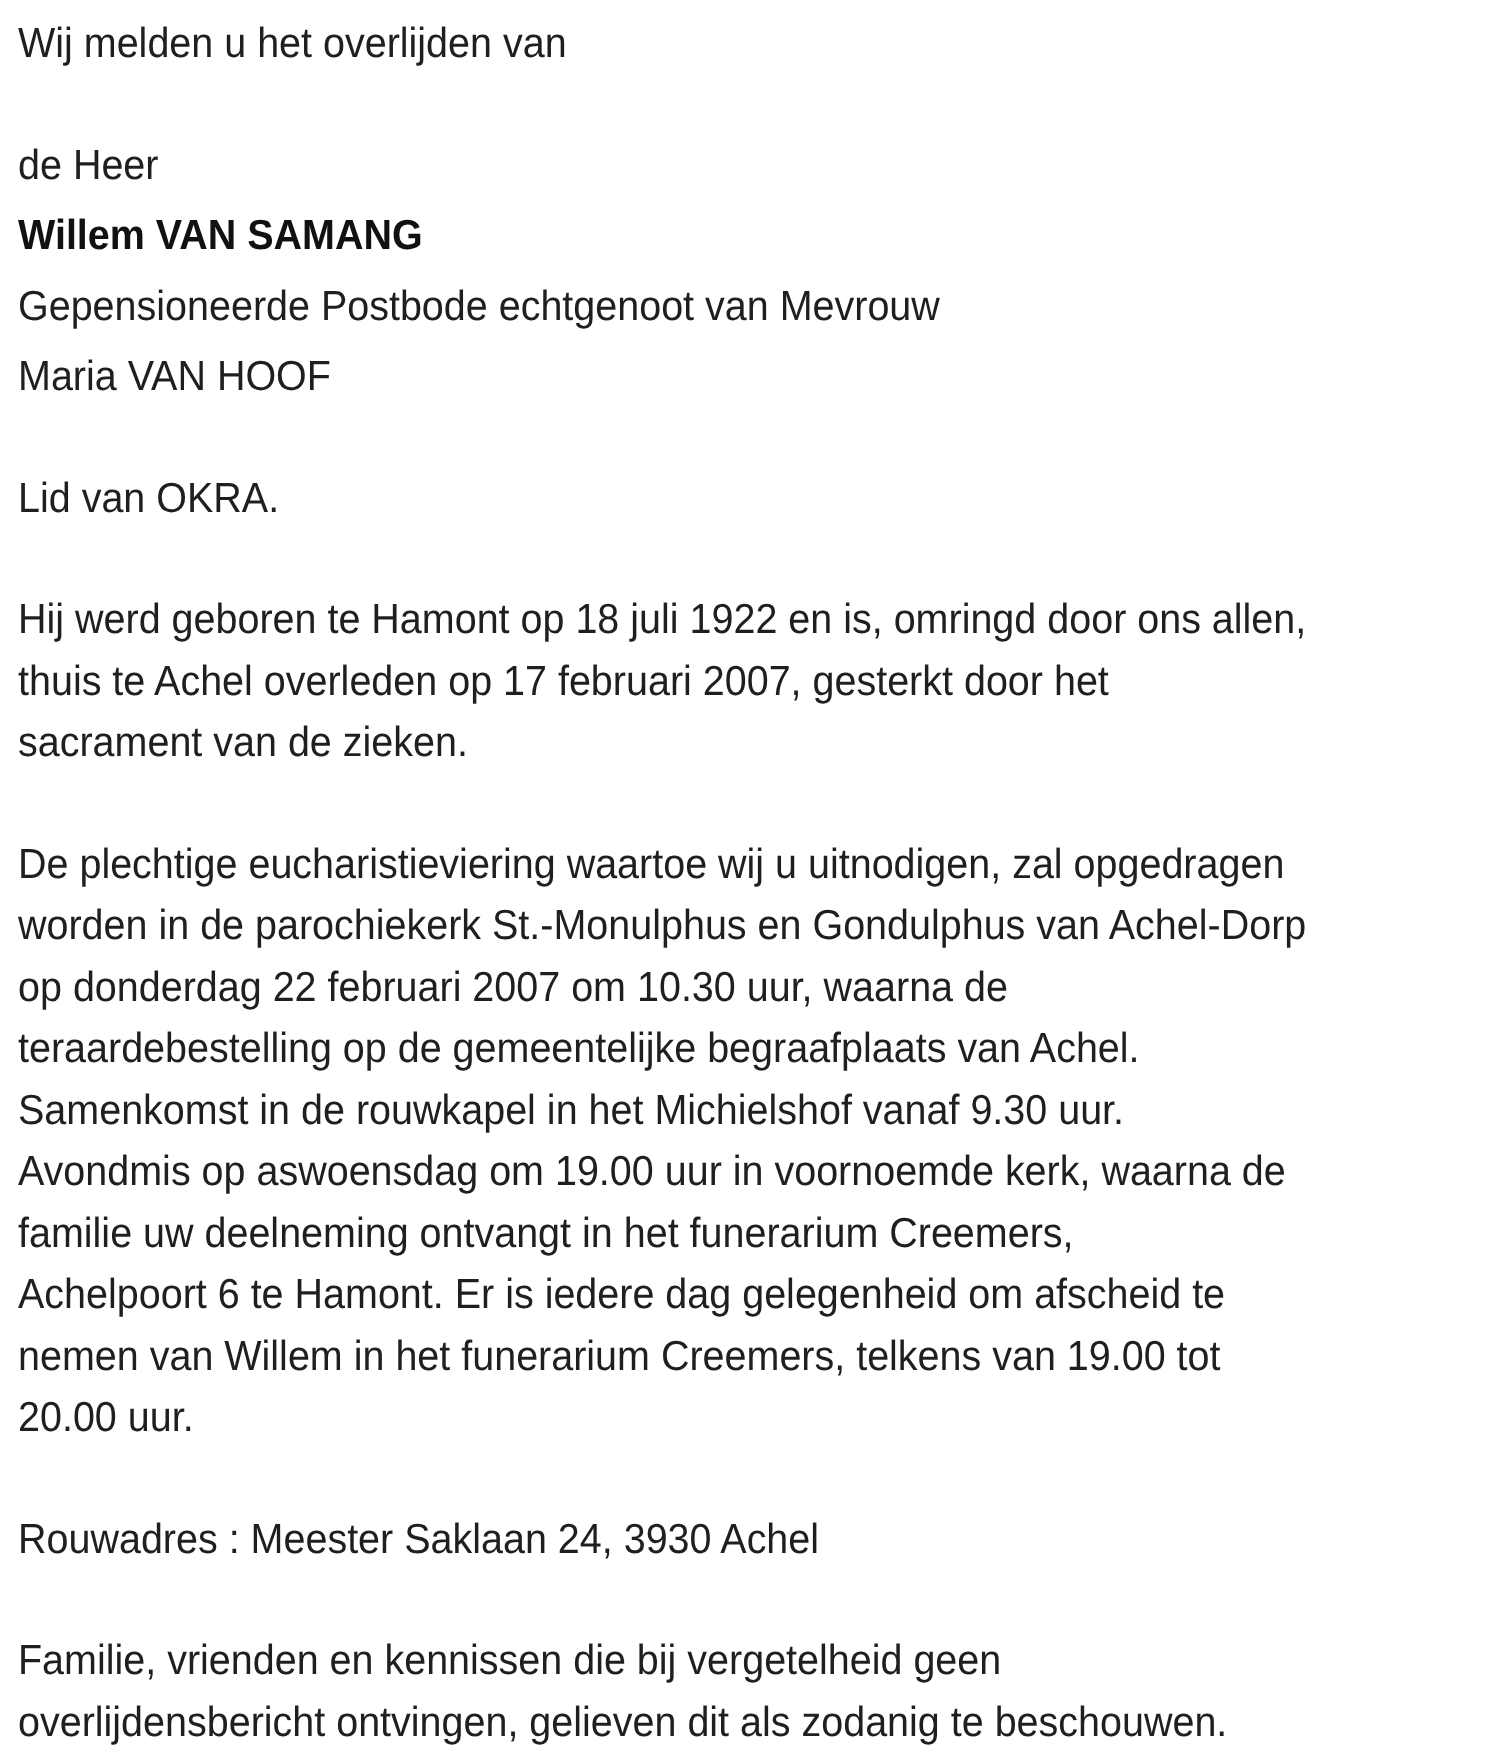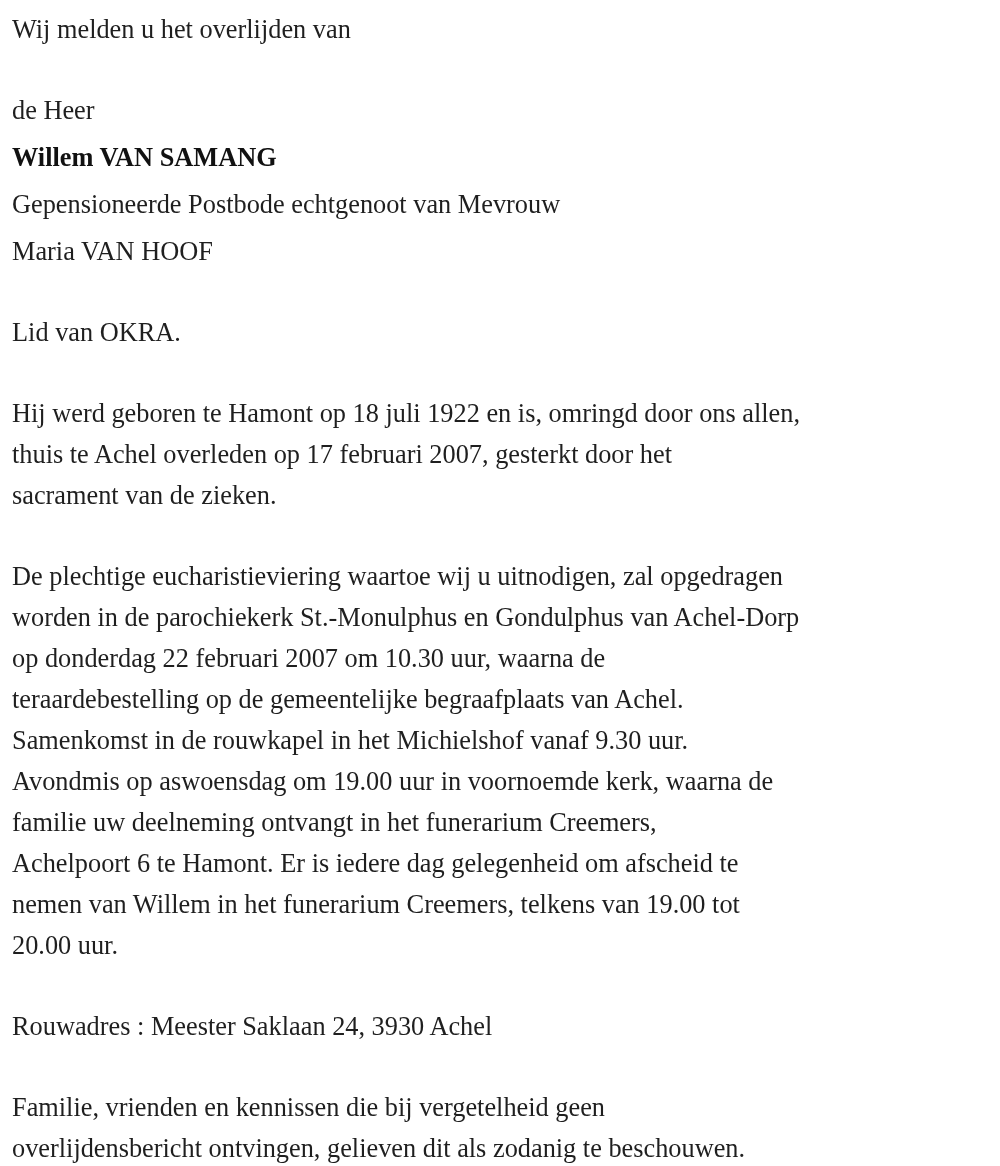--- a/index.html
+++ b/index.html
@@ -6,21 +6,21 @@
     margin: 0;
     padding: 0;
     background: #ffffff;
   }
   .page {
     position: relative;
     width: 1000px;
     height: 1166px;
     background: #ffffff;
     overflow: hidden;
-    font-family: Liberation Serif, serif;
+    font-family: Liberation Sans, sans-serif;
     color: #1f1f1f;
   }
   
   .text-column {
     position: absolute;
     top: 8px;
     left: 12px;
     width: 1060px;
     transform: scaleX(0.94);
     transform-origin: 0 0;

